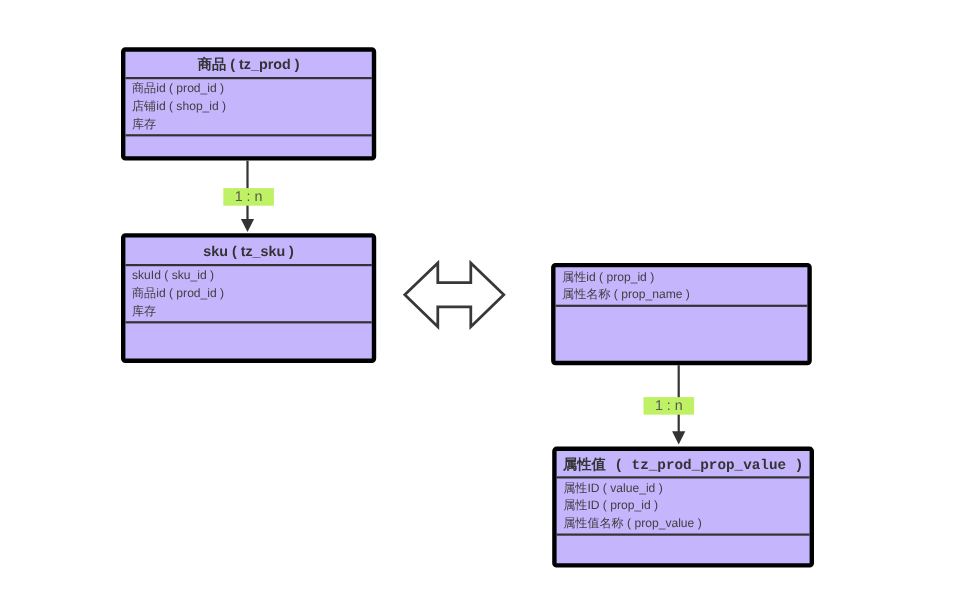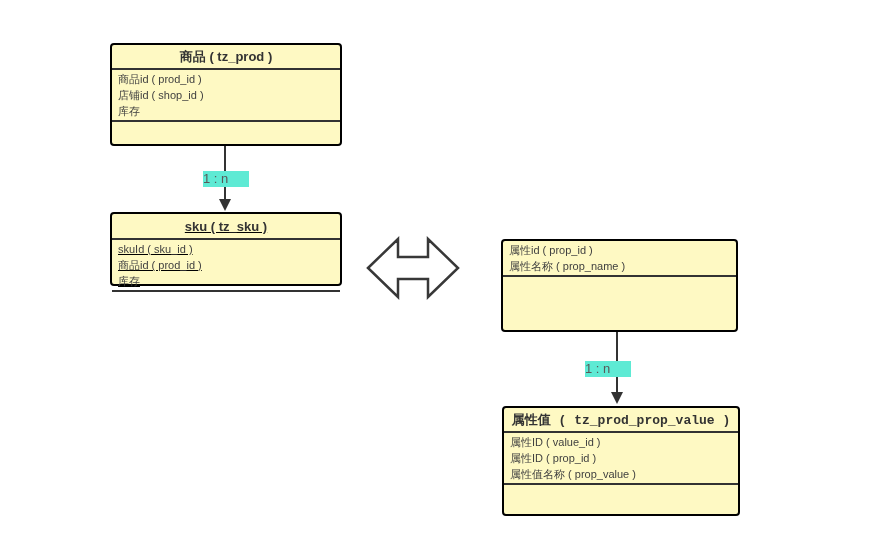--- a/index.html
+++ b/index.html
@@ -10,22 +10,22 @@
   #canvas {
     position: relative;
     width: 884px;
     height: 539px;
     background: #ffffff;
     font-family: "Liberation Sans", "DejaVu Sans", sans-serif;
     overflow: hidden;
   }
   .entity {
     position: absolute;
-    background: #fef9c3;
-    border: 2px solid #000000;
+    background: #c4b5fd;
+    border: 4px solid #000000;
     border-radius: 4px;
     box-sizing: border-box;
     display: flex;
     flex-direction: column;
     justify-content: space-between;
   }
   .entity-title {
     flex: 0 0 auto;
     display: flex;
     align-items: center;
@@ -45,21 +45,21 @@
     font-size: 11px;
     line-height: 16px;
     color: #3f3f3f;
     white-space: nowrap;
   }
   .entity-empty {
     flex: 1 1 auto;
   }
   #e-prod          { left: 110px; top: 43px;  width: 232px; height: 103px; }
   #e-prod    .entity-title { height: 23px; }
-  #e-sku           { left: 110px; top: 212px; width: 232px; height: 74px; text-decoration: underline; }
+  #e-sku           { left: 110px; top: 212px; width: 232px; height: 118px; }
   #e-sku     .entity-title { height: 24px; }
   #e-prop          { left: 501px; top: 239px; width: 237px; height: 93px; }
   #e-prop    .entity-title { height: 24px; }
   #e-propval       { left: 502px; top: 406px; width: 238px; height: 110px; }
   #e-propval .entity-title { height: 23px; font-family: Liberation Mono, monospace; }
 
   .vline {
     position: absolute;
     width: 2px;
     background: #333333;
@@ -74,22 +74,22 @@
     border-left: 6px solid transparent;
     border-right: 6px solid transparent;
     border-top: 12px solid #333333;
   }
   #edge1-arrow { left: 219px; top: 199px; }
   #edge2-arrow { left: 611px; top: 392px; }
 
   .edge-label {
     position: absolute;
     width: 46px;
-    text-align: left;
-    background: #5eead4;
+    text-align: center;
+    background: #bef264;
     font-size: 13px;
     line-height: 16px;
     color: #595959;
     white-space: nowrap;
   }
   #edge1-label { left: 203px; top: 171px; }
   #edge2-label { left: 585px; top: 361px; }
 
   #double-arrow {
     position: absolute;

